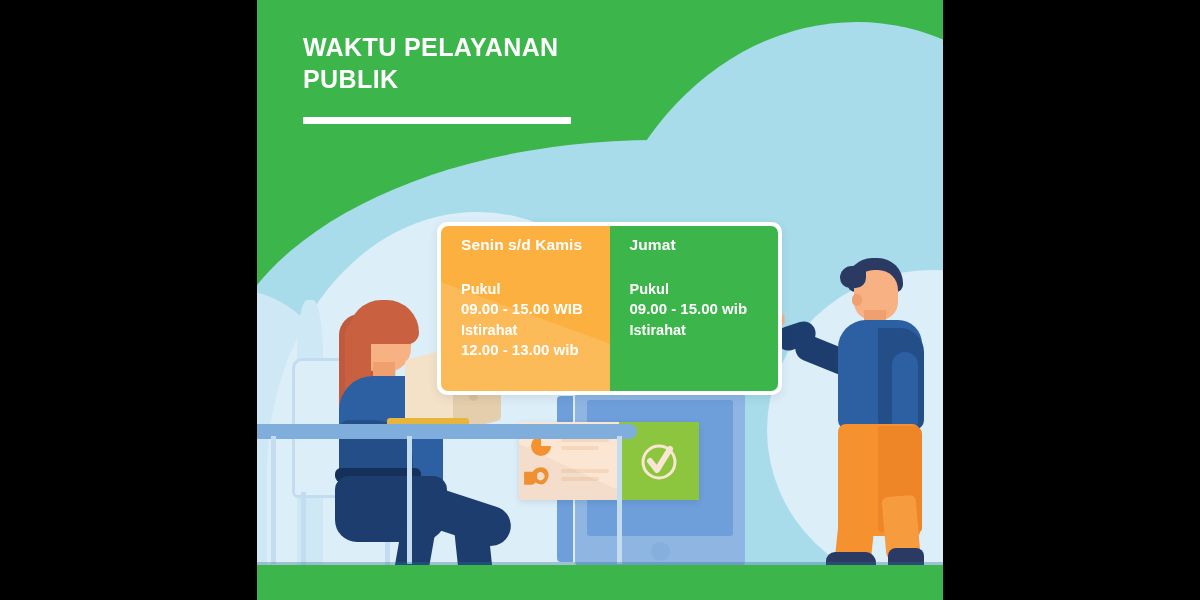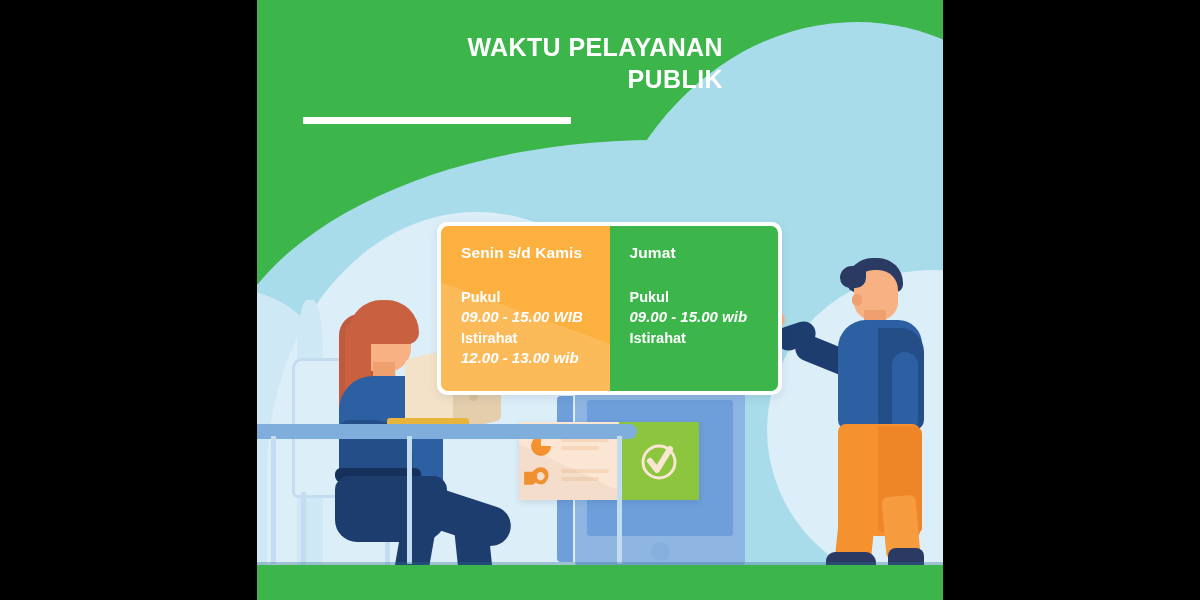--- a/index.html
+++ b/index.html
@@ -48,37 +48,37 @@
   }
 
   
   #floor{position:absolute;left:0;bottom:0;width:100%;height:35px;background:#3CB54A;}
   #floor-edge{position:absolute;left:0;bottom:35px;width:100%;height:3px;background:#2E6E8E;opacity:.35;}
 
   
   #headline{position:absolute; left:46px; top:32px; width:420px;}
   #headline h1{
     margin:0; color:#fff; font-size:25px; line-height:1.26;
-    font-weight:bold; letter-spacing:.4px; text-transform:uppercase;text-align:right;
+    font-weight:bold; letter-spacing:.4px; text-transform:uppercase;
   }
   #headline .rule{margin-top:22px;width:268px;height:7px;background:#fff;border-radius:1px;}
 
   
   #card{
     position:absolute; left:180px; top:222px; width:345px; height:173px;
     background:#fff; border-radius:10px; padding:4px; box-sizing:border-box;
     display:flex; box-shadow:0 3px 10px rgba(30,60,90,.10);
   }
-  .col{flex:1 1 0; padding:18px 0 0 20px; box-sizing:border-box; position:relative;}
+  .col{flex:1 1 0; padding:10px 0 0 20px; box-sizing:border-box; position:relative;}
   .col.left{background:#FBB040; border-radius:7px 0 0 7px;}
   .col.right{background:#3CB54A; border-radius:0 7px 7px 0;}
   .col .day{color:#fff;font-size:15.5px;font-weight:bold;letter-spacing:.1px;}
   .col .block{margin-top:26px;}
   .col .lbl{color:#fff;font-size:14.5px;font-weight:bold;line-height:1.32;}
-  .col .val{color:#fff;font-size:15px;font-weight:bold;line-height:1.32;font-style:italic;}
+  .col .val{color:#fff;font-size:15px;font-weight:bold;line-height:1.32;}
   .col .block2{margin-top:2px;}
   
   .col.left:after{
     content:""; position:absolute; left:0; bottom:0; width:100%; height:100%;
     background:linear-gradient(200deg,rgba(255,255,255,0) 52%,rgba(255,255,255,.13) 52%);
     border-radius:7px 0 0 7px; pointer-events:none;
   }
 
   
   #tablet{position:absolute;left:318px;top:388px;width:170px;height:182px;background:#8FB6E3;border-radius:9px;}

